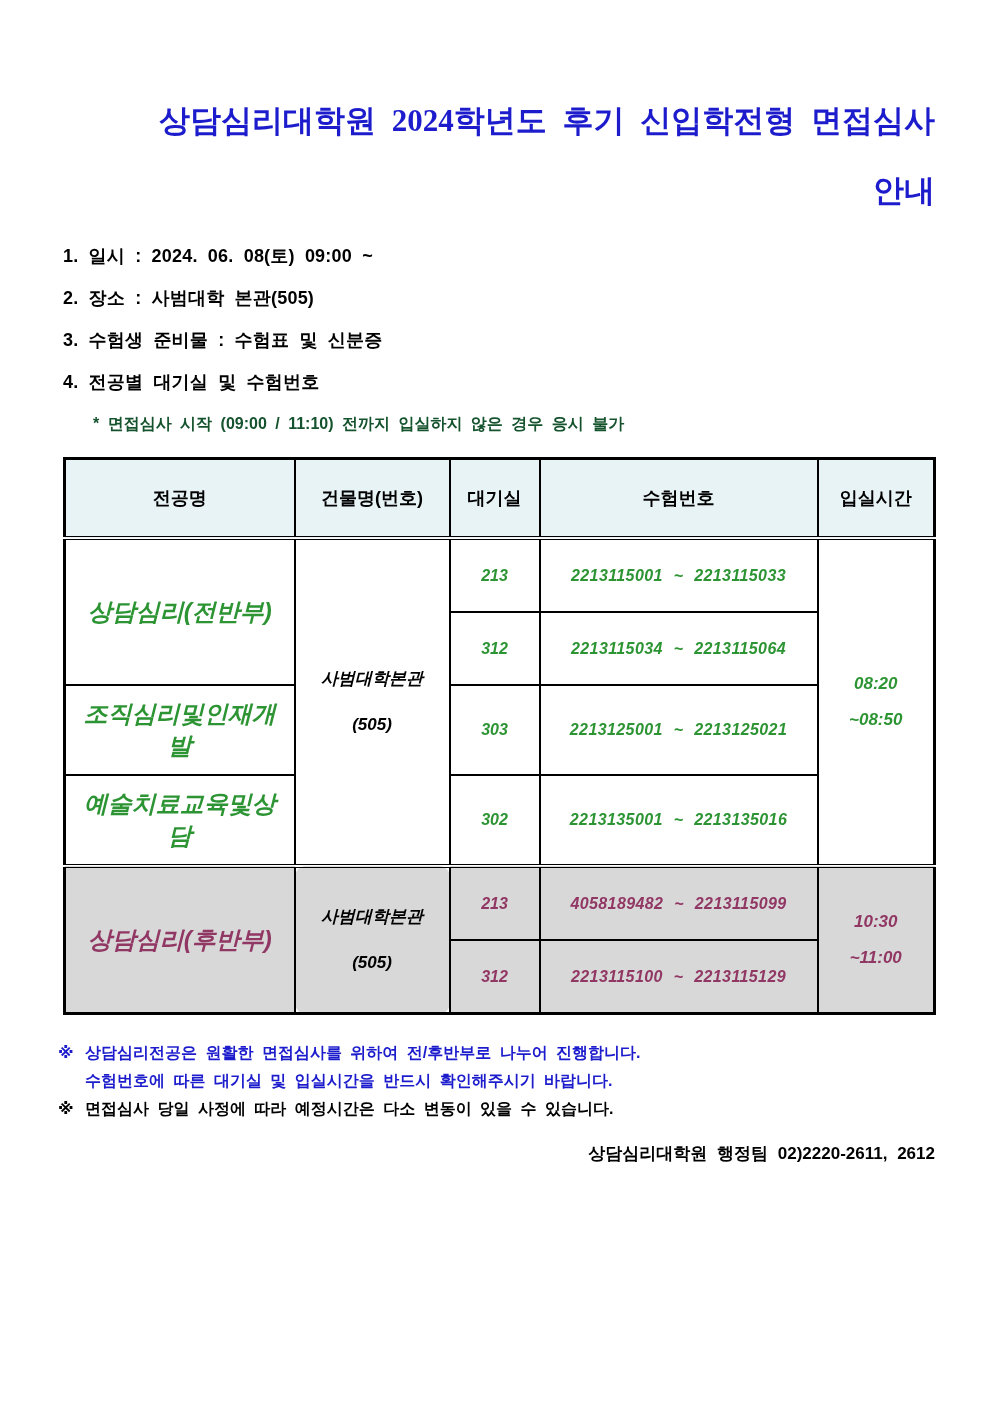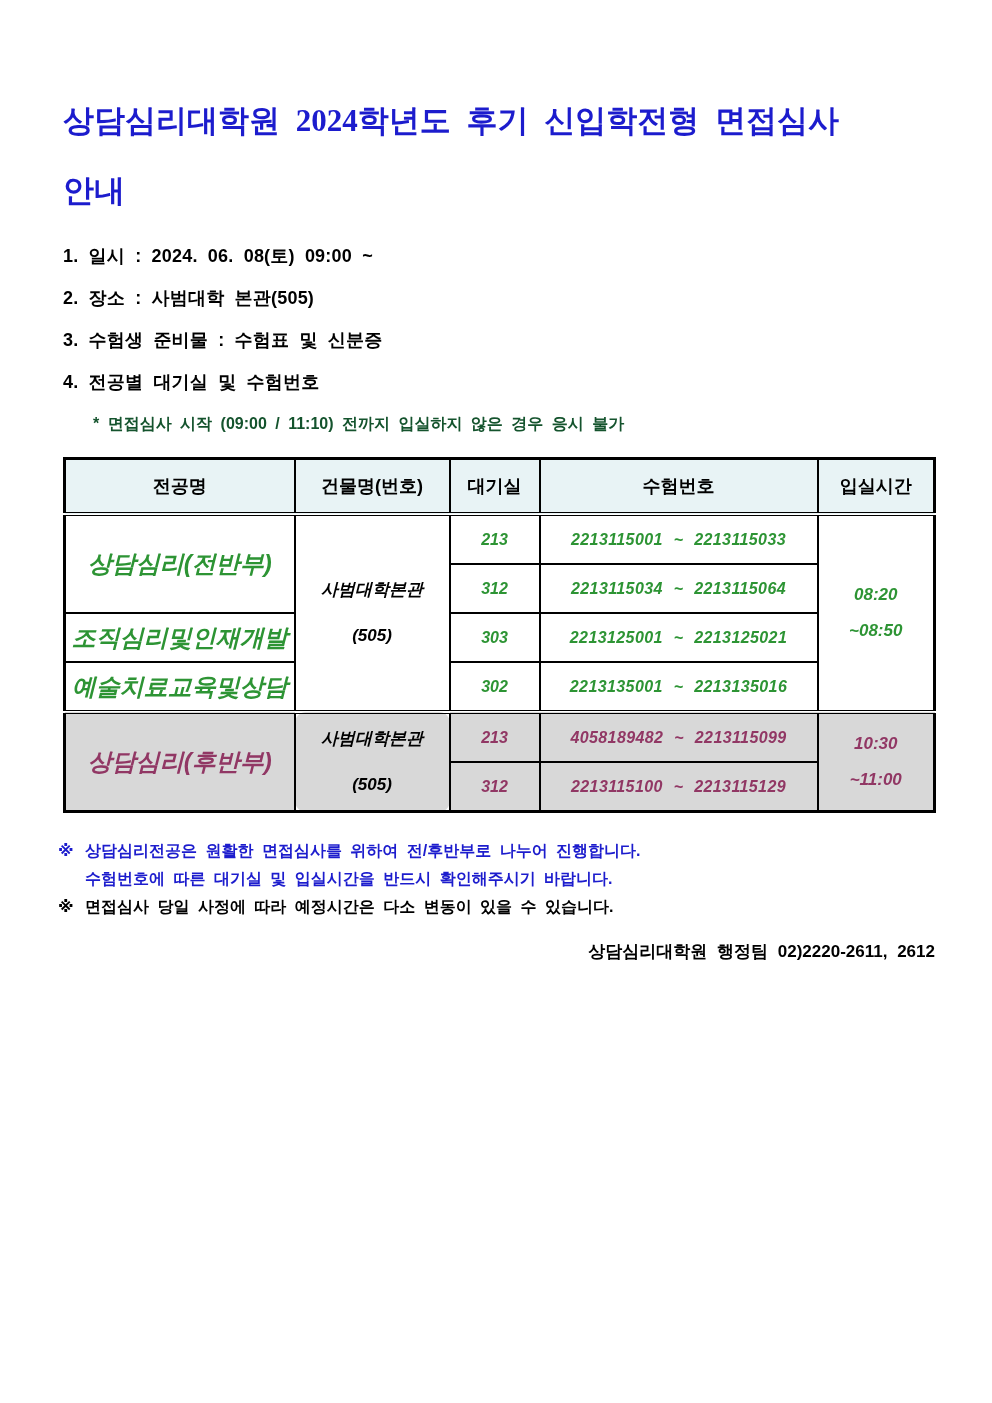--- a/index.html
+++ b/index.html
@@ -14,21 +14,21 @@
     font-family: "Liberation Sans", "DejaVu Sans", sans-serif;
     font-weight: bold;
     color: #000000;
   }
   .doc {
     padding: 86px 57px 0 63px;
   }
   
   .title {
     margin: 0;
-    text-align: left;
+    text-align: right;
     font-family: "Liberation Serif", "DejaVu Serif", serif;
     font-weight: bold;
     font-size: 31px;
     line-height: 70px;
     color: #1c1ccd;
     word-spacing: 8px;
   }
   
   .info {
     margin-top: 20px;
@@ -54,21 +54,21 @@
     table-layout: fixed;
     width: 870px;
     margin-top: 23px;
     border: 3px solid #000000;
   }
   table.schedule th,
   table.schedule td {
     border: 2px solid #000000;
     text-align: center;
     vertical-align: middle;
-    padding: 0;
+    padding: 12px;
   }
   table.schedule thead th {
     height: 52px;
     background: #e8f3f5;
     font-size: 18px;
     border-bottom: 4px double #000000;
     word-spacing: 2px;
   }
   table.schedule tbody td { height: 47px; font-style: italic; }
   .major   { font-size: 24px; }

